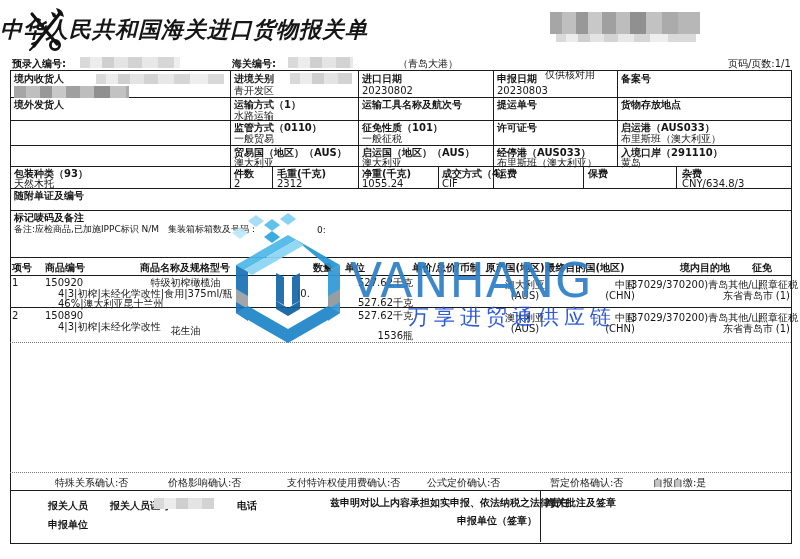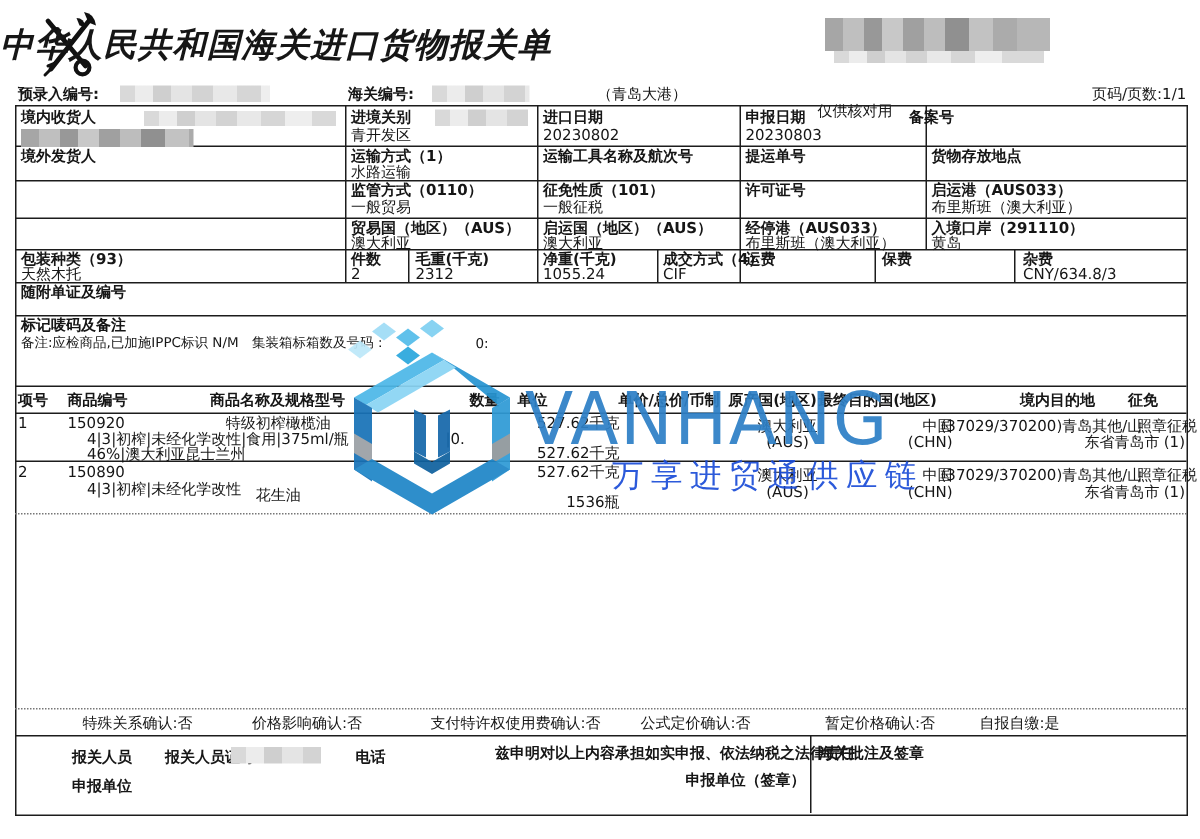--- a/index.html
+++ b/index.html
@@ -89,21 +89,21 @@
   <span class="cell lbl" style="left:14px;top:73px">境内收货人</span>
   <div class="redact light" style="left:96px;top:74px;width:128px;height:10px;"></div>
   <div class="redact" style="left:14px;top:86px;width:115px;height:12px;"></div>
   <span class="cell lbl" style="left:234px;top:73px">进境关别</span>
   <div class="redact light" style="left:290px;top:73px;width:62px;height:11px;"></div>
   <span class="cell" style="left:234px;top:85px">青开发区</span>
   <span class="cell lbl" style="left:362px;top:73px">进口日期</span>
   <span class="cell" style="left:362px;top:85px">20230802</span>
   <span class="cell lbl" style="left:497px;top:73px">申报日期</span>
   <span class="cell" style="left:497px;top:85px">20230803</span>
-  <span class="cell lbl" style="left:606px;top:73px">备案号</span>
+  <span class="cell lbl" style="left:621px;top:73px">备案号</span>
 
   <span class="cell lbl" style="left:14px;top:99px">境外发货人</span>
   <span class="cell lbl" style="left:234px;top:99px">运输方式（1）</span>
   <span class="cell" style="left:234px;top:110px">水路运输</span>
   <span class="cell lbl" style="left:362px;top:99px">运输工具名称及航次号</span>
   <span class="cell lbl" style="left:497px;top:99px">提运单号</span>
   <span class="cell lbl" style="left:621px;top:99px">货物存放地点</span>
 
   <span class="cell lbl" style="left:234px;top:122px">监管方式（0110）</span>
   <span class="cell" style="left:234px;top:133px">一般贸易</span>

